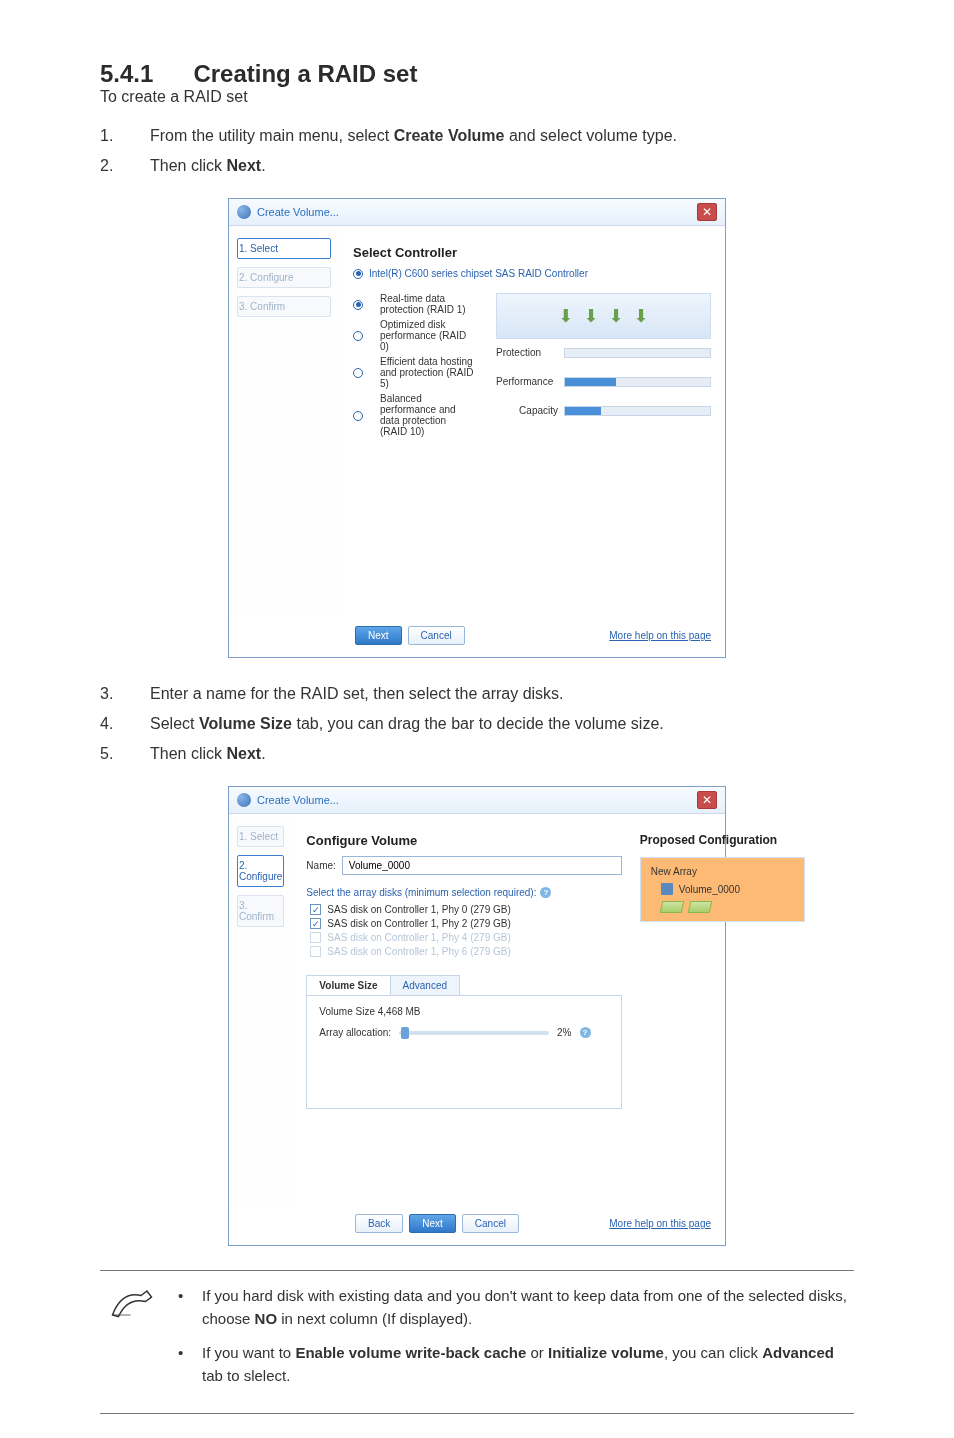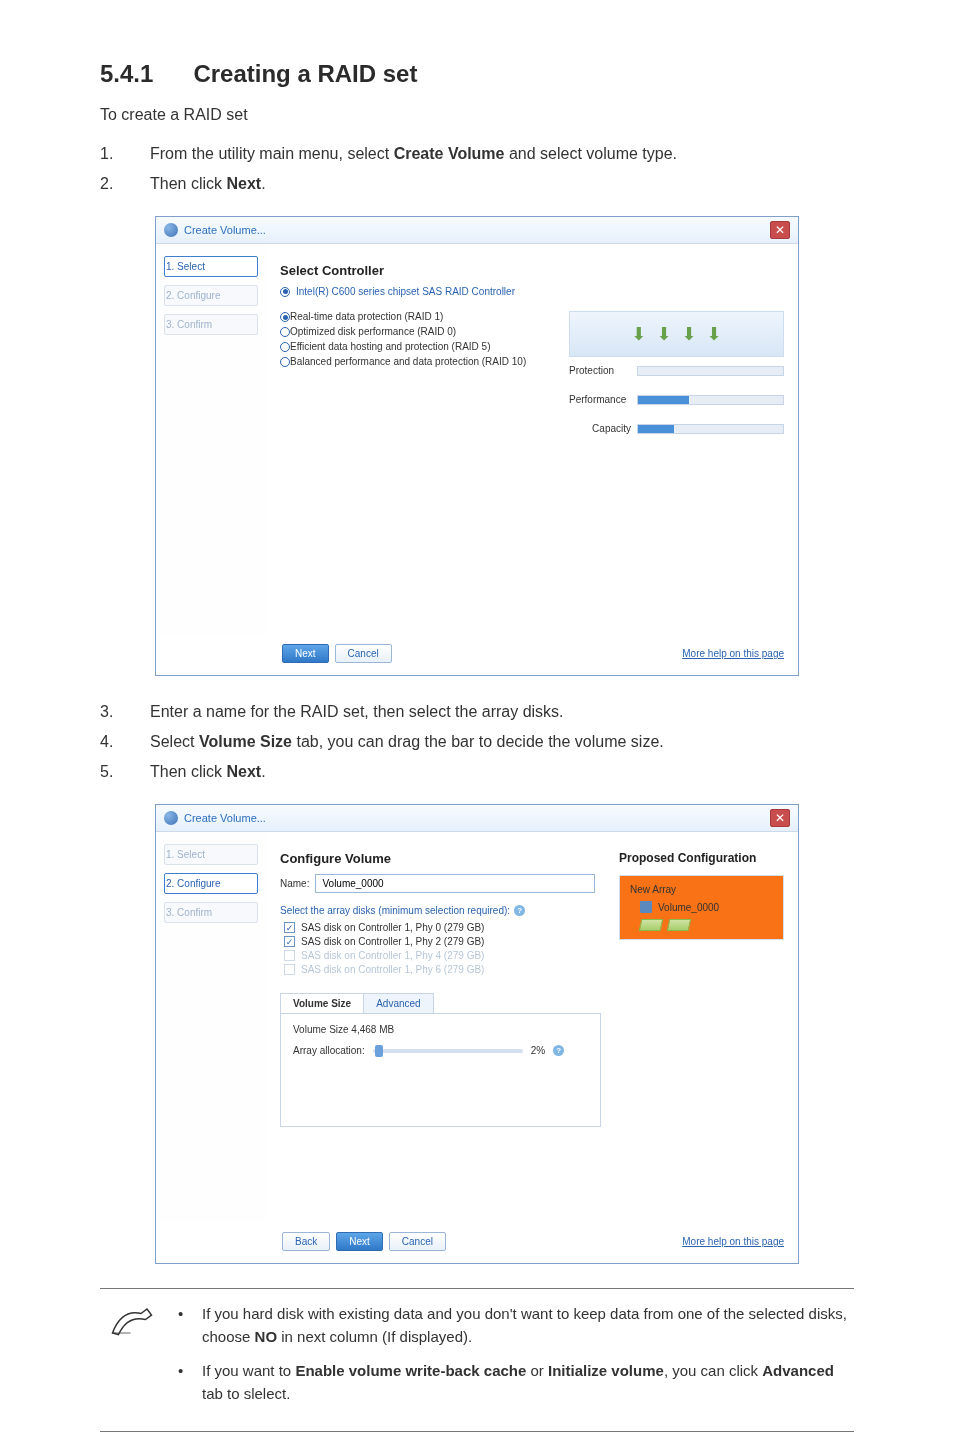--- a/index.html
+++ b/index.html
@@ -9,35 +9,34 @@
     color: #333;
     width: 954px;
     margin: 0 auto;
     padding: 60px 100px 40px 100px;
     font-size: 14px;
   }
   .section-title {
     font-size: 24px;
     font-weight: bold;
     color: #2b2b2b;
-    margin-bottom: 18px;
   }
   .intro { font-size: 16px; color: #333; margin-bottom: 18px; }
   ol.steps { list-style: none; margin-bottom: 20px; }
   ol.steps li {
     display: flex;
     font-size: 16px;
     color: #333;
     margin-bottom: 6px;
     line-height: 1.5;
   }
   ol.steps li .num { width: 50px; flex: 0 0 50px; }
   .dialog-wrap { display: flex; justify-content: center; margin: 12px 0 24px 0; }
   .dialog {
-    width: 644px;
+    width: 498px;
     border: 1px solid #7f9ec9;
     background: #fff;
     font-size: 11px;
     color: #333;
     position: relative;
   }
   .dlg-titlebar {
     background: linear-gradient(#f7fbff,#e6f0fb);
     border-bottom: 1px solid #cbd9ea;
     padding: 4px 8px;
@@ -88,21 +87,21 @@
   }
   .dlg-h { font-size:13px; font-weight:bold; color:#222; margin-bottom:8px; }
   .sub-line {
     display:flex; align-items:center; gap:6px;
     font-size:10px; color:#2a63b1; margin-bottom:14px;
   }
   .radio-dot { width:10px; height:10px; border-radius:50%; border:1px solid #2a63b1; display:inline-flex; align-items:center; justify-content:center; }
   .radio-dot.filled::after{ content:""; width:5px; height:5px; background:#2a63b1; border-radius:50%; }
   .dlg-cols { display:flex; gap:20px; }
   .radio-list { flex:1; }
-  .radio-item { display:flex; align-items:flex-end; gap:0; font-size:10px; color:#333; margin-bottom:4px; }
+  .radio-item { display:flex; align-items:center; gap:17px; font-size:10px; color:#333; margin-bottom:4px; }
   .radio-item .radio-dot { flex:0 0 10px; margin-top:1px; }
   .right-panel { width: 215px; display:flex; flex-direction:column; gap:8px; }
   .strip-illus {
     height: 46px;
     background: linear-gradient(#eef5fc,#d7e6f6);
     border: 1px solid #cdddef;
     display:flex; align-items:center; justify-content:center; gap:10px;
     font-size:18px; color:#69a04c;
   }
   .bar-row { display:flex; align-items:center; gap:6px; font-size:10px; color:#333; margin-bottom:18px; }
@@ -152,21 +151,21 @@
   .slider {
     width:150px; height:4px; background:#d4e0ed; border-radius:2px; position:relative;
   }
   .slider::before {
     content:""; position:absolute; left:2px; top:-4px; width:8px; height:12px;
     background:#6aa0db; border-radius:2px;
   }
   .cfg-right { width: 165px; }
   .prop-h { font-size:12px; font-weight:bold; color:#222; margin-bottom:10px; }
   .prop-box {
-    border:1px solid #d3e0ef; background:#f97316; padding:8px 10px;
+    border:1px solid #d3e0ef; background:#fdba74; padding:8px 10px;
   }
   .prop-box .line { font-size:10px; color:#333; margin-bottom:6px; }
   .vol-item { display:flex; align-items:center; gap:6px; margin:4px 0 6px 10px; font-size:10px; }
   .hdd-ico {
     width:12px;height:12px; background:#5a89c0; display:inline-block; border-radius:1px;
   }
   .disk-ico {
     width:22px; height:12px; background:linear-gradient(#cfe3a5,#a7cf6b);
     border:1px solid #89b84b; transform: skewX(-12deg); display:inline-block;
   }

